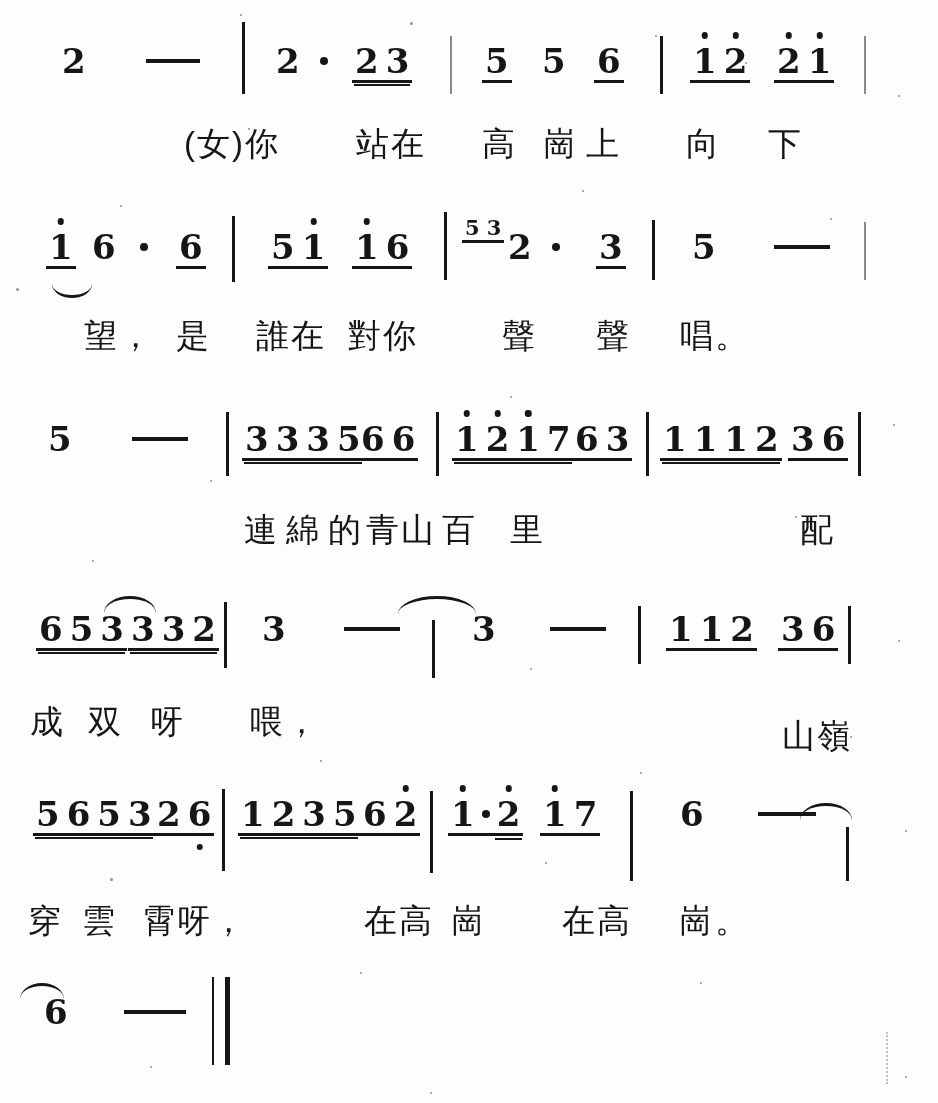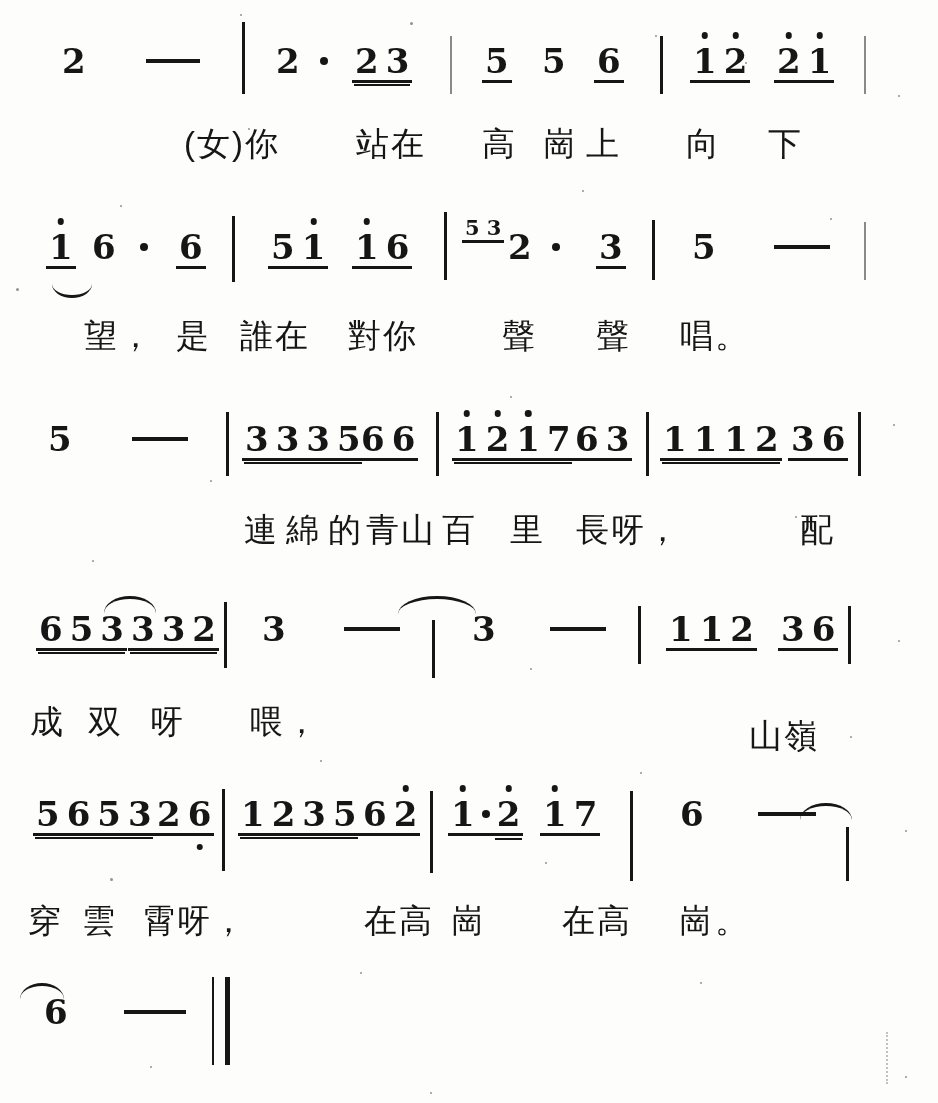--- a/index.html
+++ b/index.html
@@ -249,44 +249,43 @@
       <span class="lyric" style="left: 356px;">站在</span>
       <span class="lyric" style="left: 482px;">高</span>
       <span class="lyric" style="left: 544px;">崗</span>
       <span class="lyric" style="left: 586px;">上</span>
       <span class="lyric" style="left: 686px;">向</span>
       <span class="lyric" style="left: 768px;">下</span>
     </div>
     <div class="lyric-line" style="top: 316px;">
       <span class="lyric" style="left: 84px;">望，</span>
       <span class="lyric" style="left: 176px;">是</span>
-      <span class="lyric" style="left: 240px;">誰在</span>
+      <span class="lyric" style="left: 256px;">誰在</span>
       <span class="lyric" style="left: 348px;">對你</span>
       <span class="lyric" style="left: 502px;">聲</span>
       <span class="lyric" style="left: 596px;">聲</span>
       <span class="lyric" style="left: 680px;">唱。</span>
     </div>
     <div class="lyric-line" style="top: 510px;">
       <span class="lyric" style="left: 244px;">連</span>
       <span class="lyric" style="left: 286px;">綿</span>
       <span class="lyric" style="left: 328px;">的</span>
       <span class="lyric" style="left: 366px;">青山</span>
       <span class="lyric" style="left: 442px;">百</span>
       <span class="lyric" style="left: 510px;">里</span>
-      <span class="lyric" style="left: 576px;">長呀，</span>
       <span class="lyric" style="left: 800px;">配</span>
     </div>
     <div class="lyric-line" style="top: 702px;">
       <span class="lyric" style="left: 30px;">成</span>
       <span class="lyric" style="left: 88px;">双</span>
       <span class="lyric" style="left: 150px;">呀</span>
       <span class="lyric" style="left: 250px;">喂，</span>
     </div>
     <div class="lyric-line" style="top: 716px;">
-      <span class="lyric" style="left: 749px;">山嶺</span>
+      <span class="lyric" style="left: 782px;">山嶺</span>
     </div>
     <div class="lyric-line" style="top: 901px;">
       <span class="lyric" style="left: 28px;">穿</span>
       <span class="lyric" style="left: 82px;">雲</span>
       <span class="lyric" style="left: 142px;">霄呀，</span>
       <span class="lyric" style="left: 364px;">在高</span>
       <span class="lyric" style="left: 452px;">崗</span>
       <span class="lyric" style="left: 562px;">在高</span>
       <span class="lyric" style="left: 680px;">崗。</span>
     </div>

